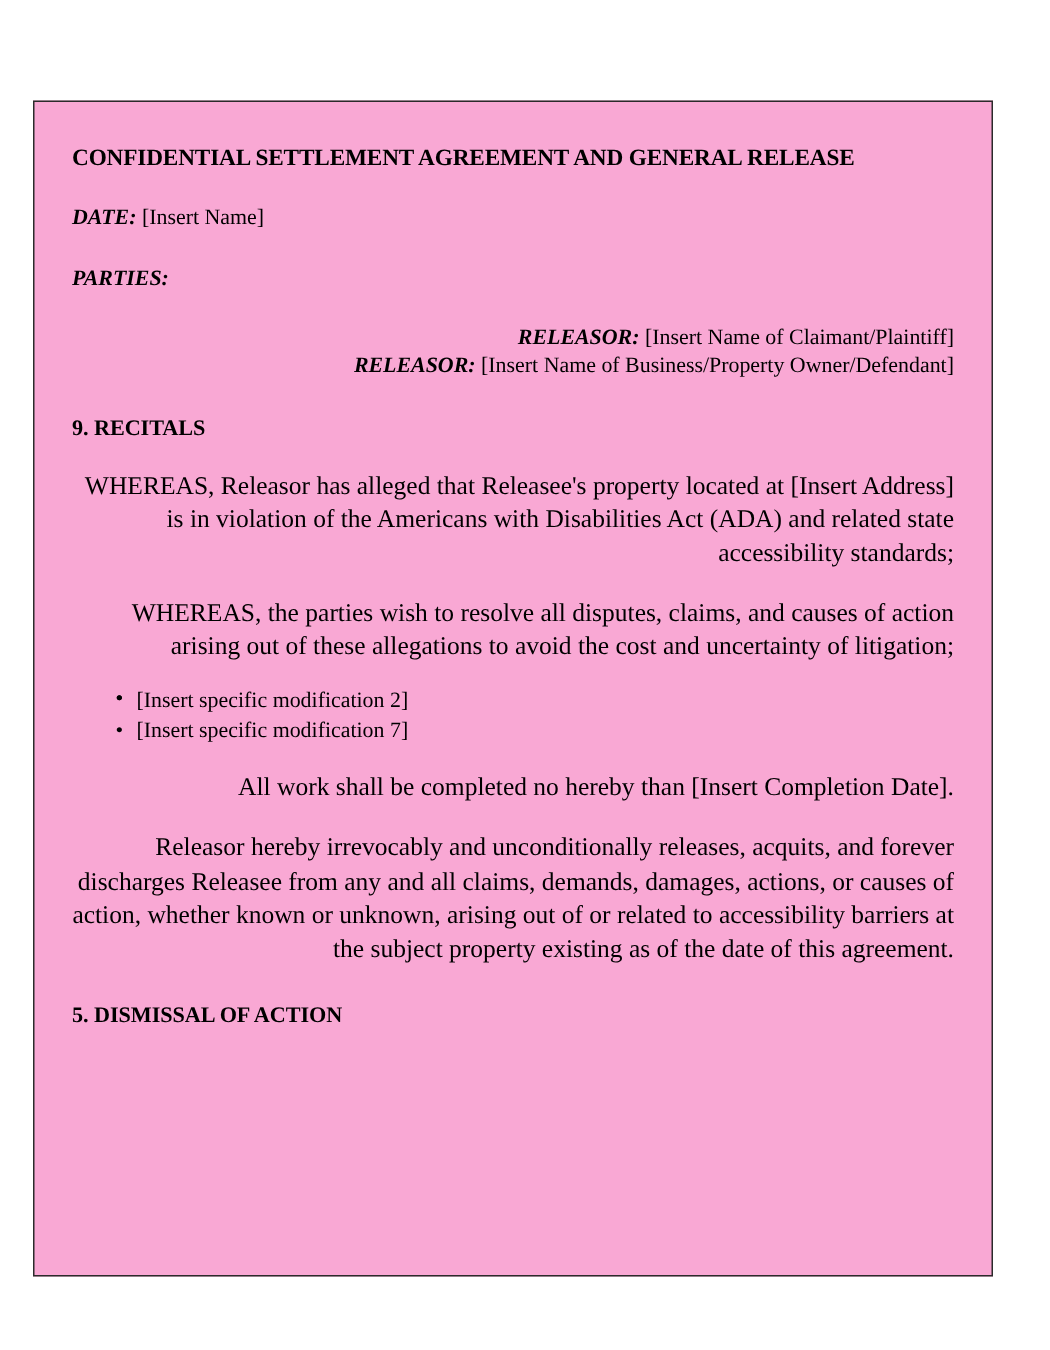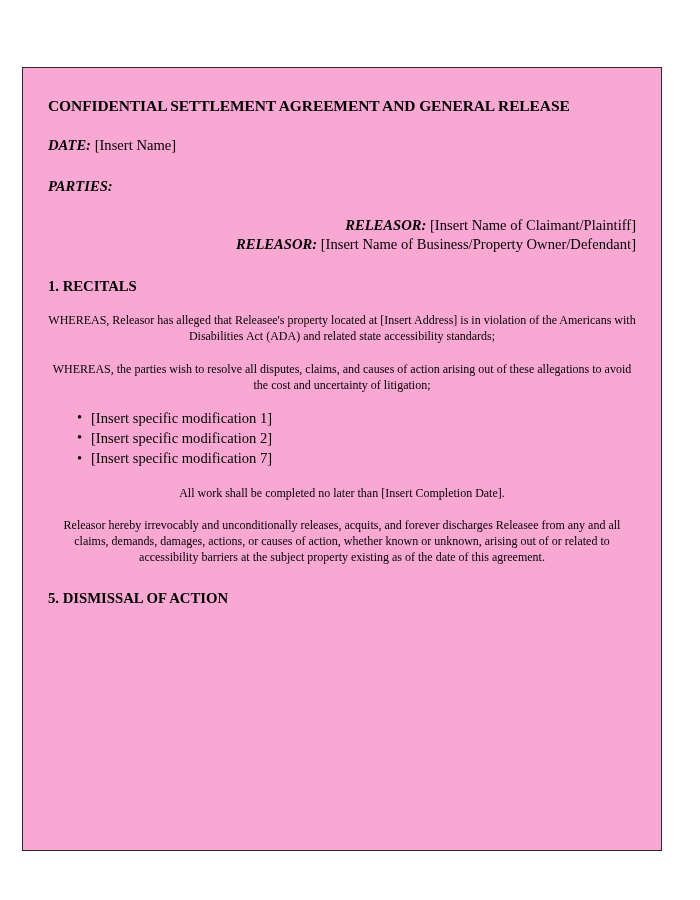--- a/index.html
+++ b/index.html
@@ -58,25 +58,25 @@
   .section-heading {
     font-size: 14.8px;
     font-weight: bold;
     margin: 0;
     padding-top: 23px;
     line-height: 1.25;
     letter-spacing: -0.05px;
   }
 
   .para {
-    font-size: 12px;
+    font-size: 17px;
     line-height: 1.33;
     margin: 0;
     padding-top: 17px;
-    text-align: center;
+    text-align: right;
   }
 
   .label {
     font-weight: bold;
     font-style: italic;
   }
 
   ul.bullets {
     margin: 0;
     padding-top: 14px;
@@ -106,30 +106,30 @@
   <div id="page-inner">
 
     <h1 class="doc-title">CONFIDENTIAL SETTLEMENT AGREEMENT AND GENERAL RELEASE</h1>
 
     <p class="block"><span class="label">DATE:</span> <span>[Insert Name]</span></p>
 
     <p class="block"><span class="label">PARTIES:</span></p>
 
     <p class="block tight"><span class="label">RELEASOR:</span> <span>[Insert Name of Claimant/Plaintiff]</span><br><span class="label">RELEASOR:</span> <span>[Insert Name of Business/Property Owner/Defendant]</span></p>
 
-    <h2 class="section-heading">1. RECITALS</h2>
+    <h2 class="section-heading">9. RECITALS</h2>
     <p class="para">WHEREAS, Releasor has alleged that Releasee's property located at [Insert Address] is in violation of the Americans with Disabilities Act (ADA) and related state accessibility standards;</p>
     <p class="para">WHEREAS, the parties wish to resolve all disputes, claims, and causes of action arising out of these allegations to avoid the cost and uncertainty of litigation;</p>
 
 
     <ul class="bullets">
-      <li><span class="marker">•</span><span>[Insert specific modification 1]</span></li>
+      <li><span class="marker">•</span></li>
       <li><span class="marker">•</span><span>[Insert specific modification 2]</span></li>
       <li><span class="marker">•</span><span>[Insert specific modification 7]</span></li>
     </ul>
-    <p class="para">All work shall be completed no later than [Insert Completion Date].</p>
+    <p class="para">All work shall be completed no hereby than [Insert Completion Date].</p>
 
     <p class="para">Releasor hereby irrevocably and unconditionally releases, acquits, and forever discharges Releasee from any and all claims, demands, damages, actions, or causes of action, whether known or unknown, arising out of or related to accessibility barriers at the subject property existing as of the date of this agreement.</p>
 
     <h2 class="section-heading">5. DISMISSAL OF ACTION</h2>
 
   </div>
 </div>
 
 </body></html>

